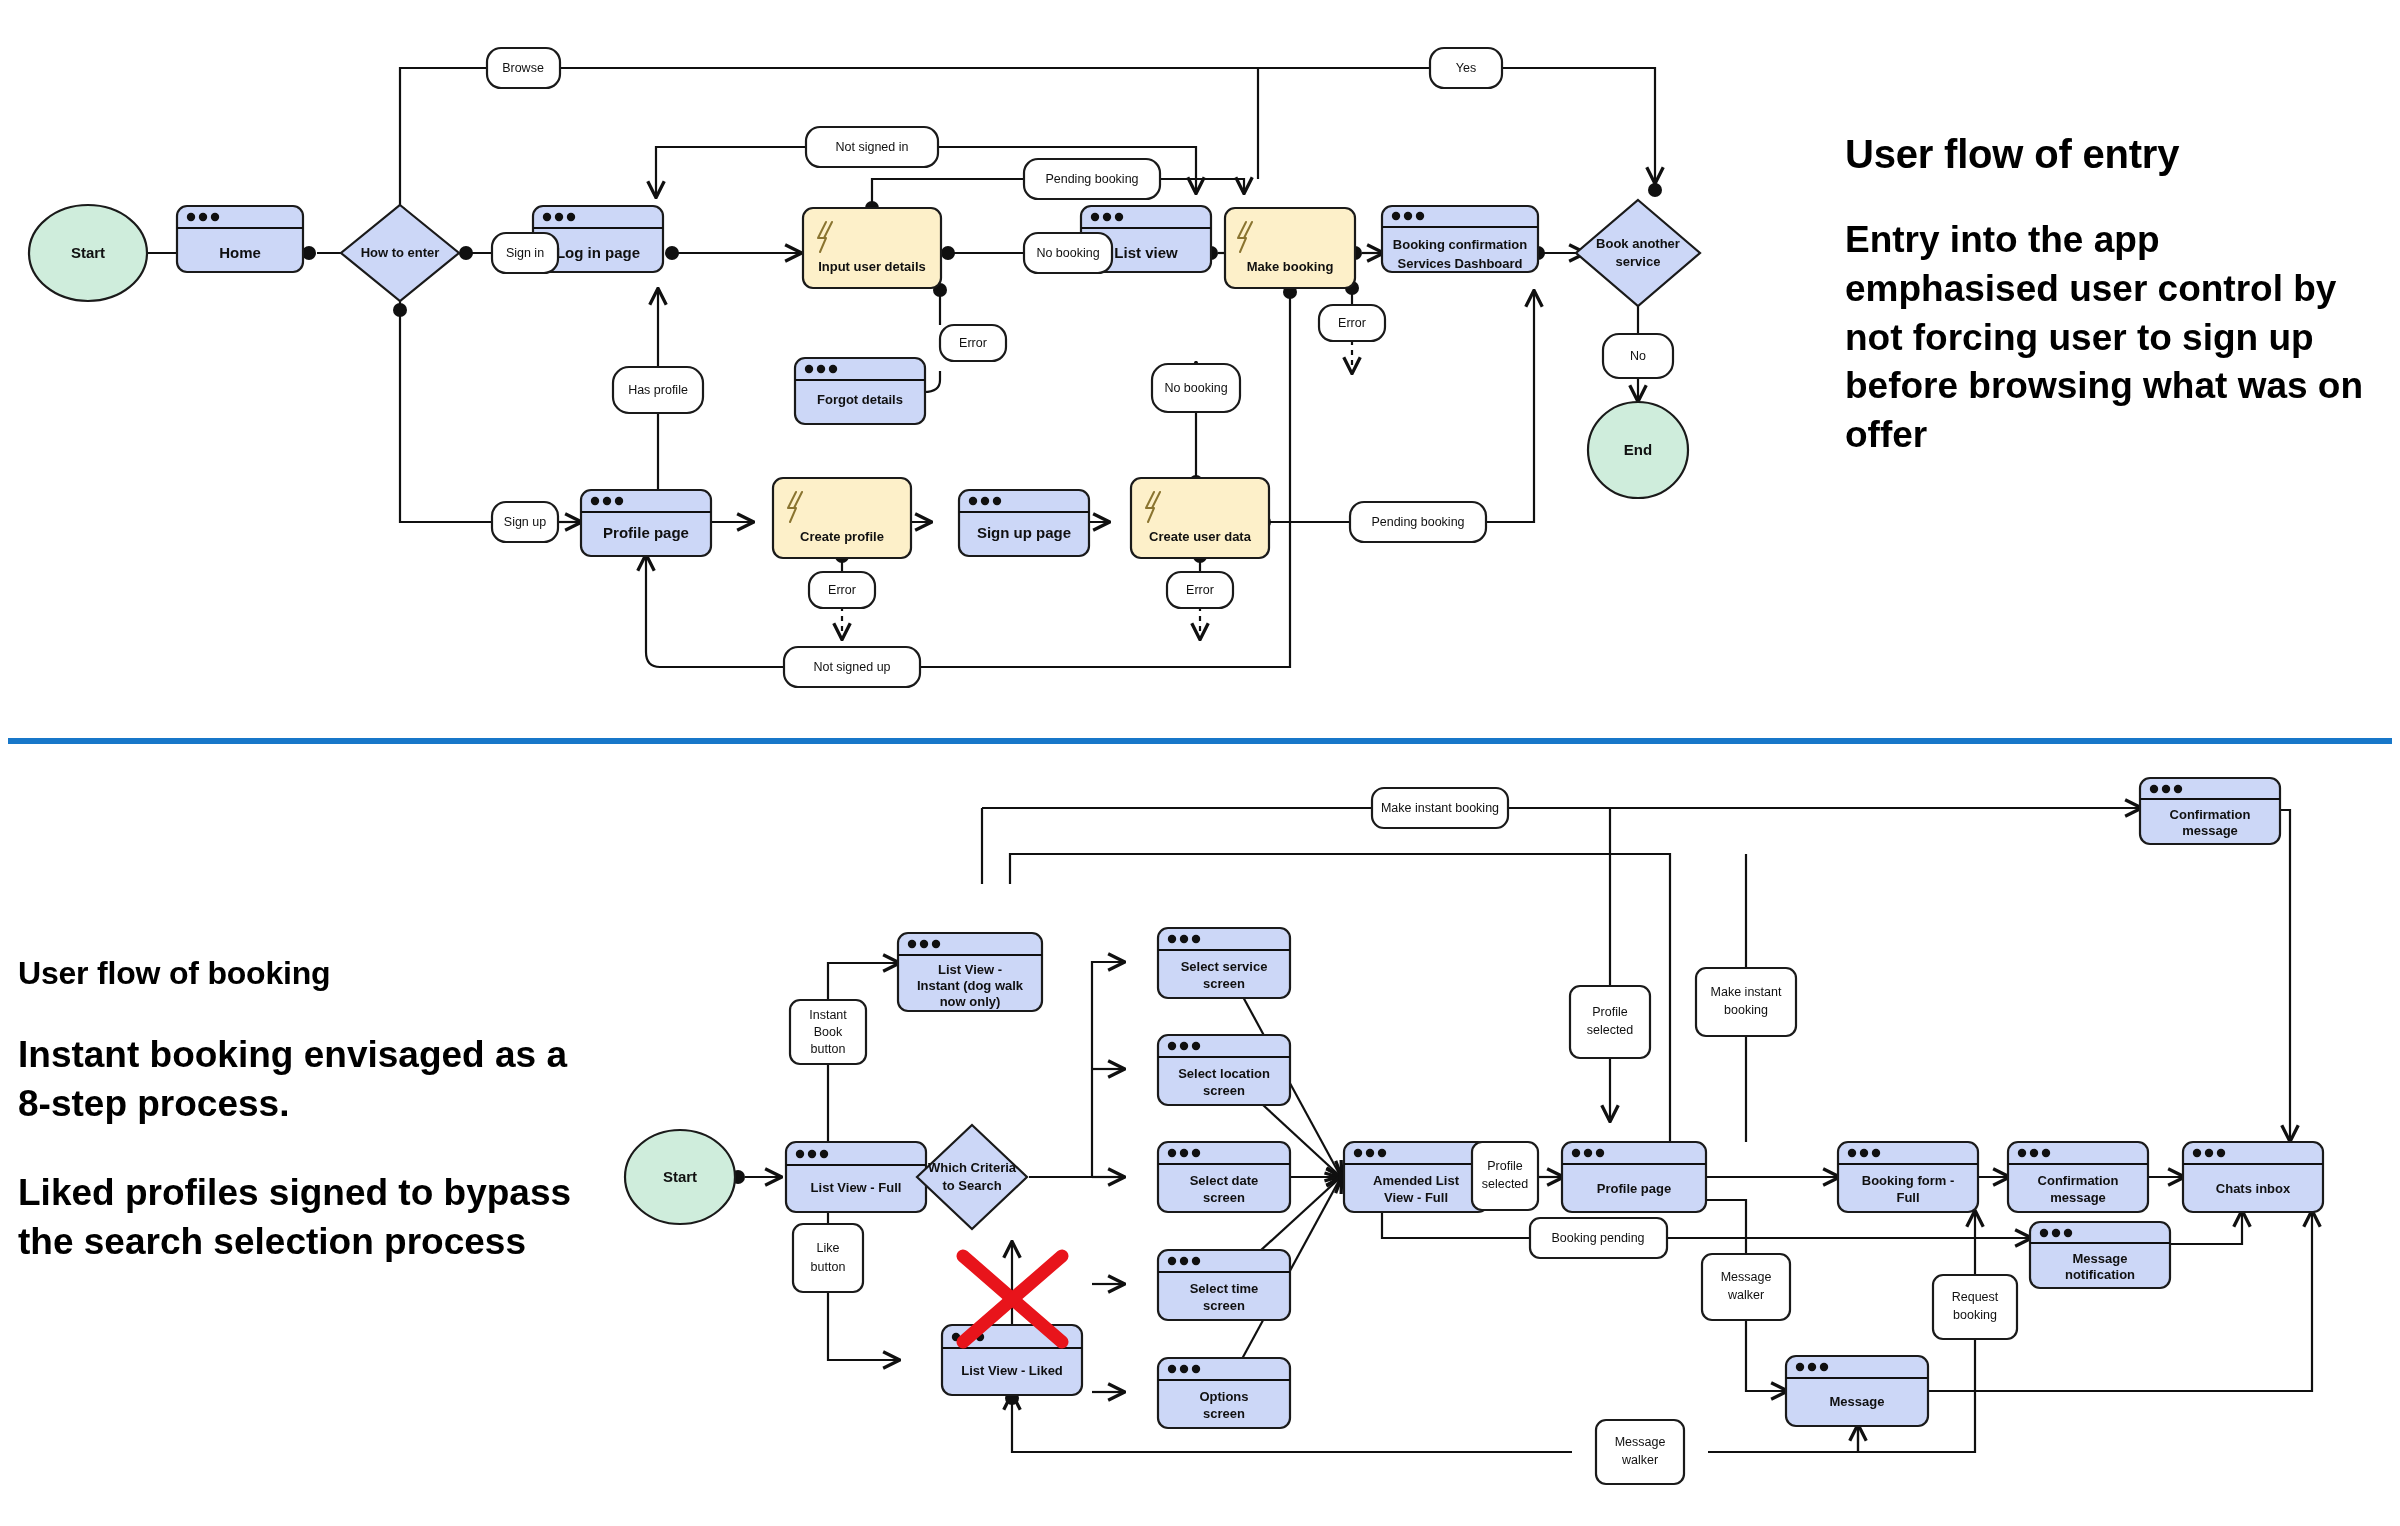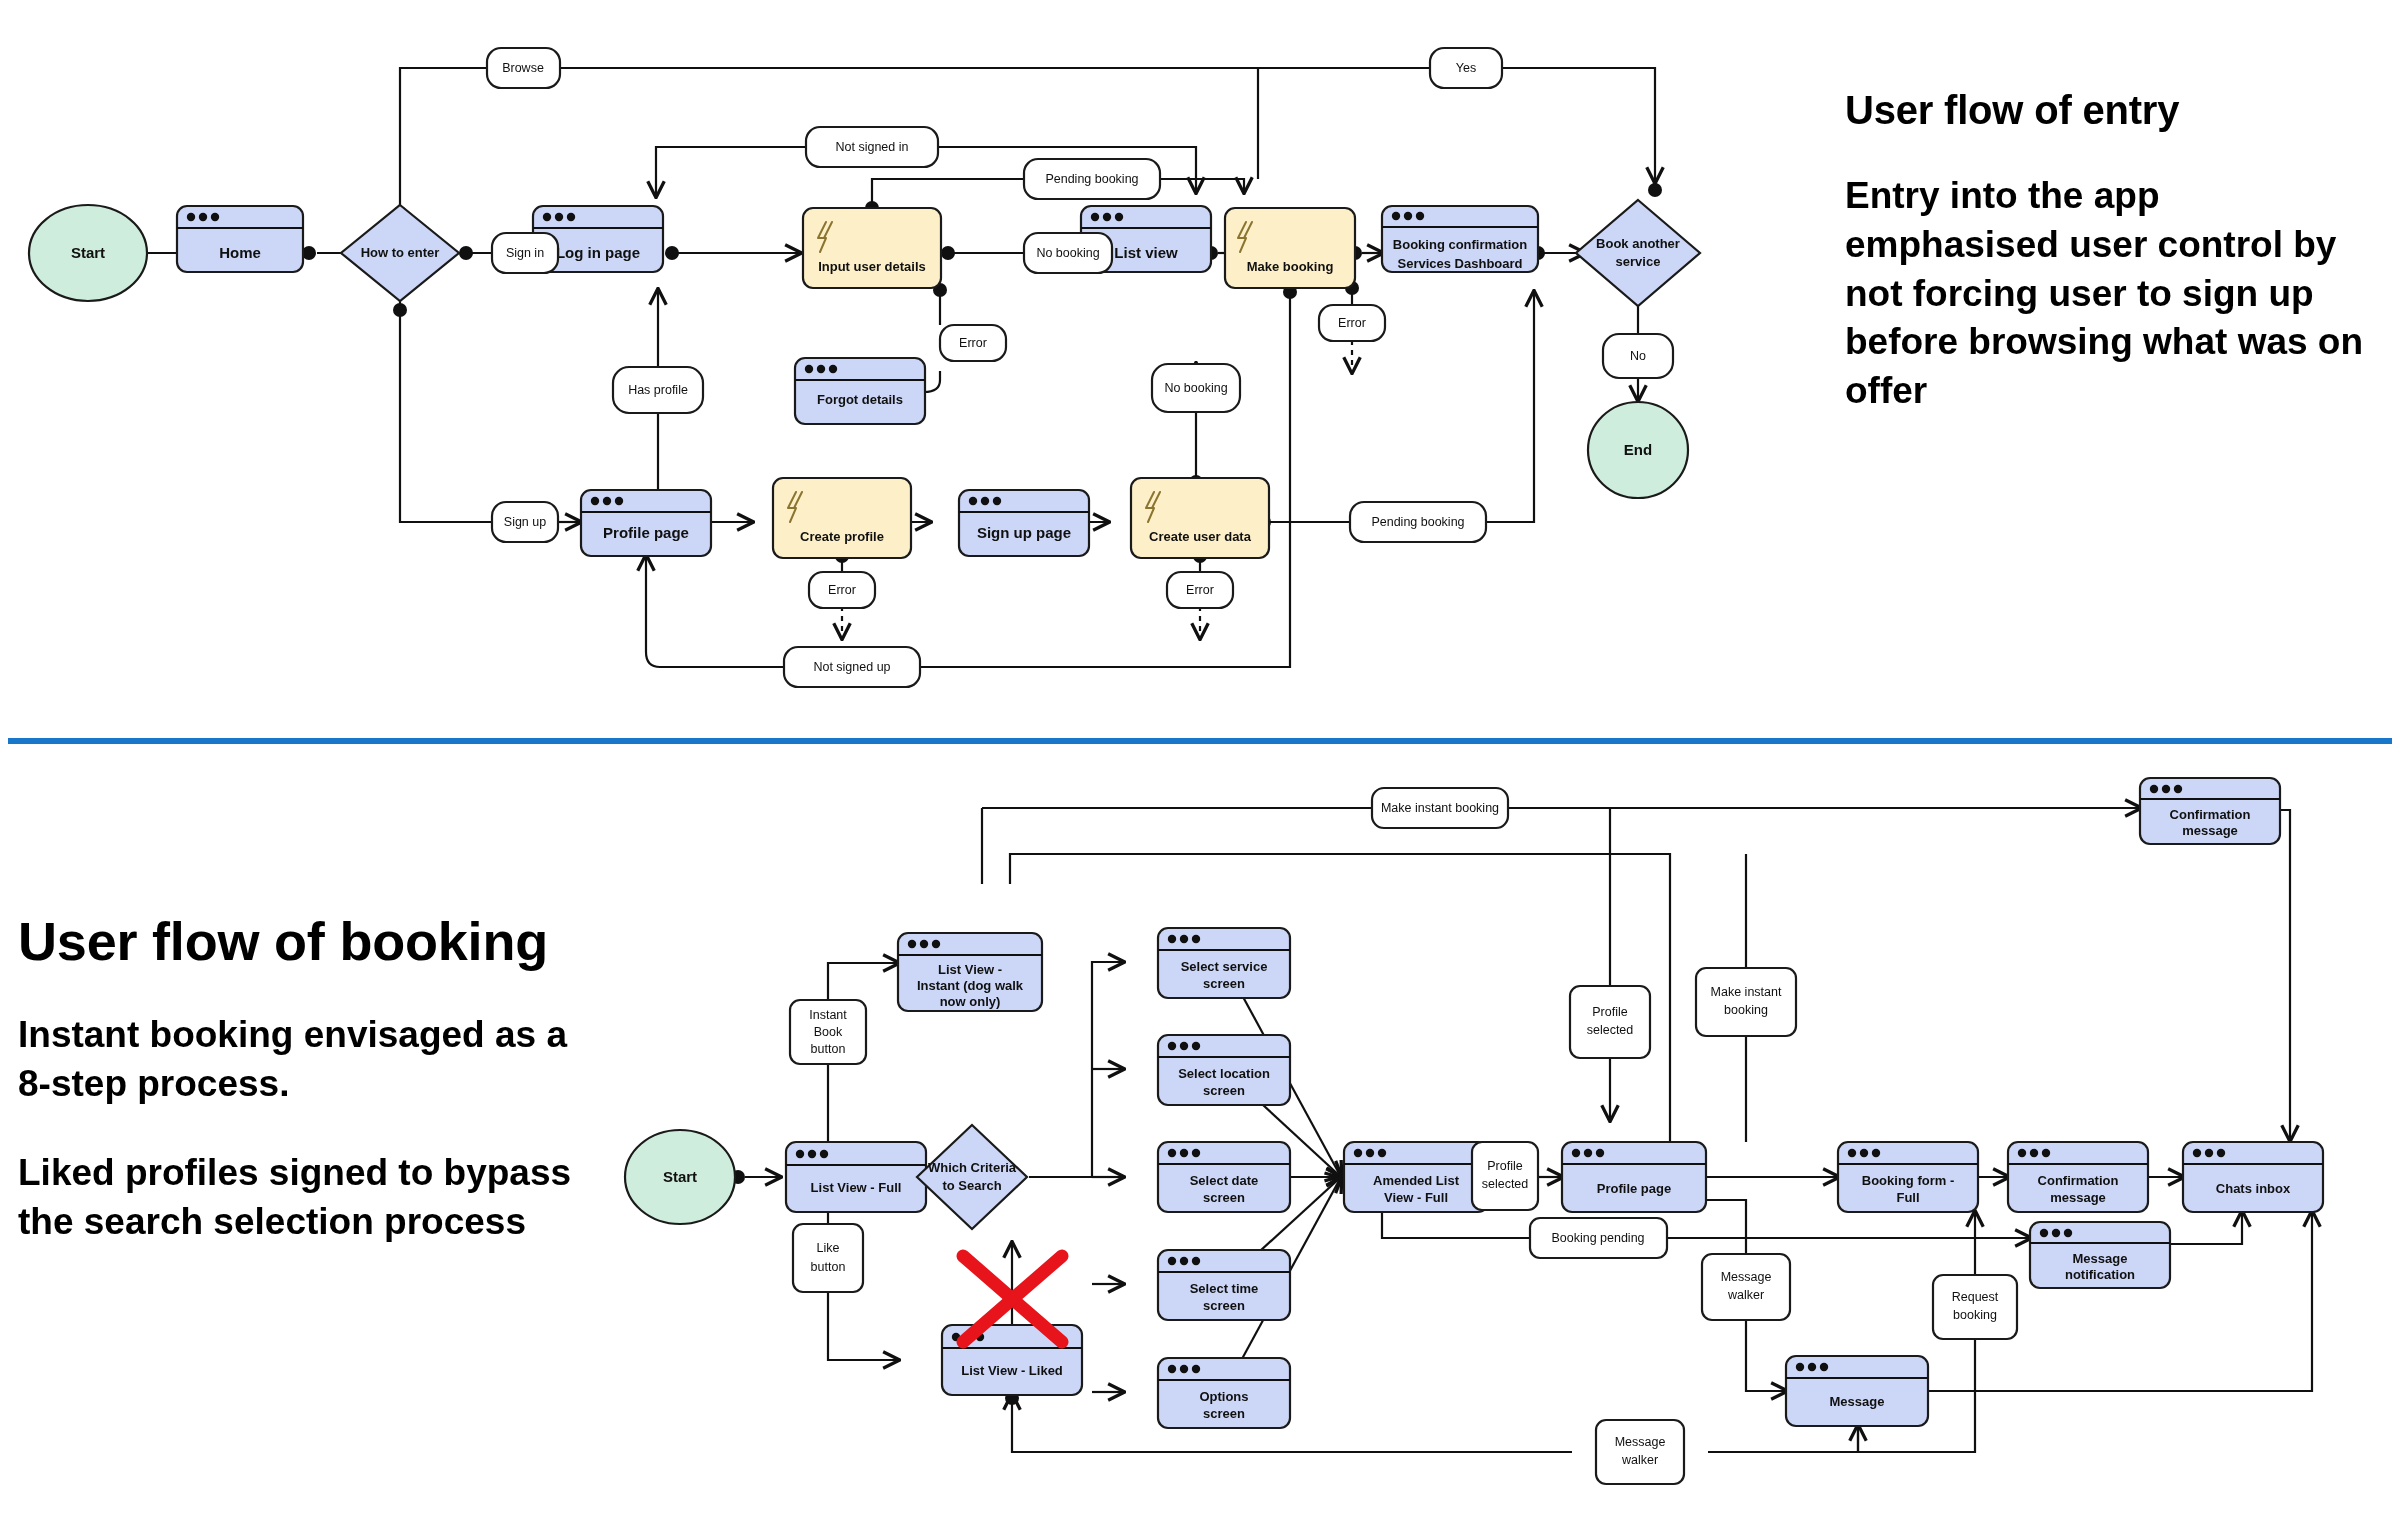--- a/index.html
+++ b/index.html
@@ -22,26 +22,26 @@
   .procBody{fill:#fdf0c9;stroke:#1a1a1a;stroke-width:2.2;}
   .dot{fill:#101010;}
   .diamond{fill:#ccd7f7;stroke:#1a1a1a;stroke-width:2.2;}
   .term{fill:#cfeddc;stroke:#1a1a1a;stroke-width:2.2;}
   .pill{fill:#ffffff;stroke:#1a1a1a;stroke-width:2.2;}
   .edge{stroke:#101010;stroke-width:2.2;fill:none;}
   .edgeDash{stroke:#101010;stroke-width:2.2;fill:none;stroke-dasharray:5 5;}
   .jdot{fill:#101010;}
   .bolt{stroke:#8a7430;stroke-width:2;fill:none;stroke-linejoin:round;stroke-linecap:round;}
 
-  .panel{position:absolute;}
+  .panel{position:absolute;margin-top:44px;}
   .panel h1{margin:0 0 0 0;font-size:40px;font-weight:700;letter-spacing:-0.2px;line-height:1.1;}
   .panel p{margin:40px 0 0 0;font-size:37px;font-weight:700;line-height:1.32;}
   #entryPanel{left:1845px;top:88px;width:520px;}
   #bookingPanel{left:18px;top:912px;width:560px;}
-  #bookingPanel h1{font-size:54px;}
+  #bookingPanel h1{font-size:32px;}
   #bookingPanel p{font-size:37px;}
   .divider{position:absolute;left:8px;top:738px;width:2384px;height:6px;background:#1877c9;}
 </style>
 </head>
 <body>
 
 <div id="stage">
 
   <div class="divider"></div>
 

